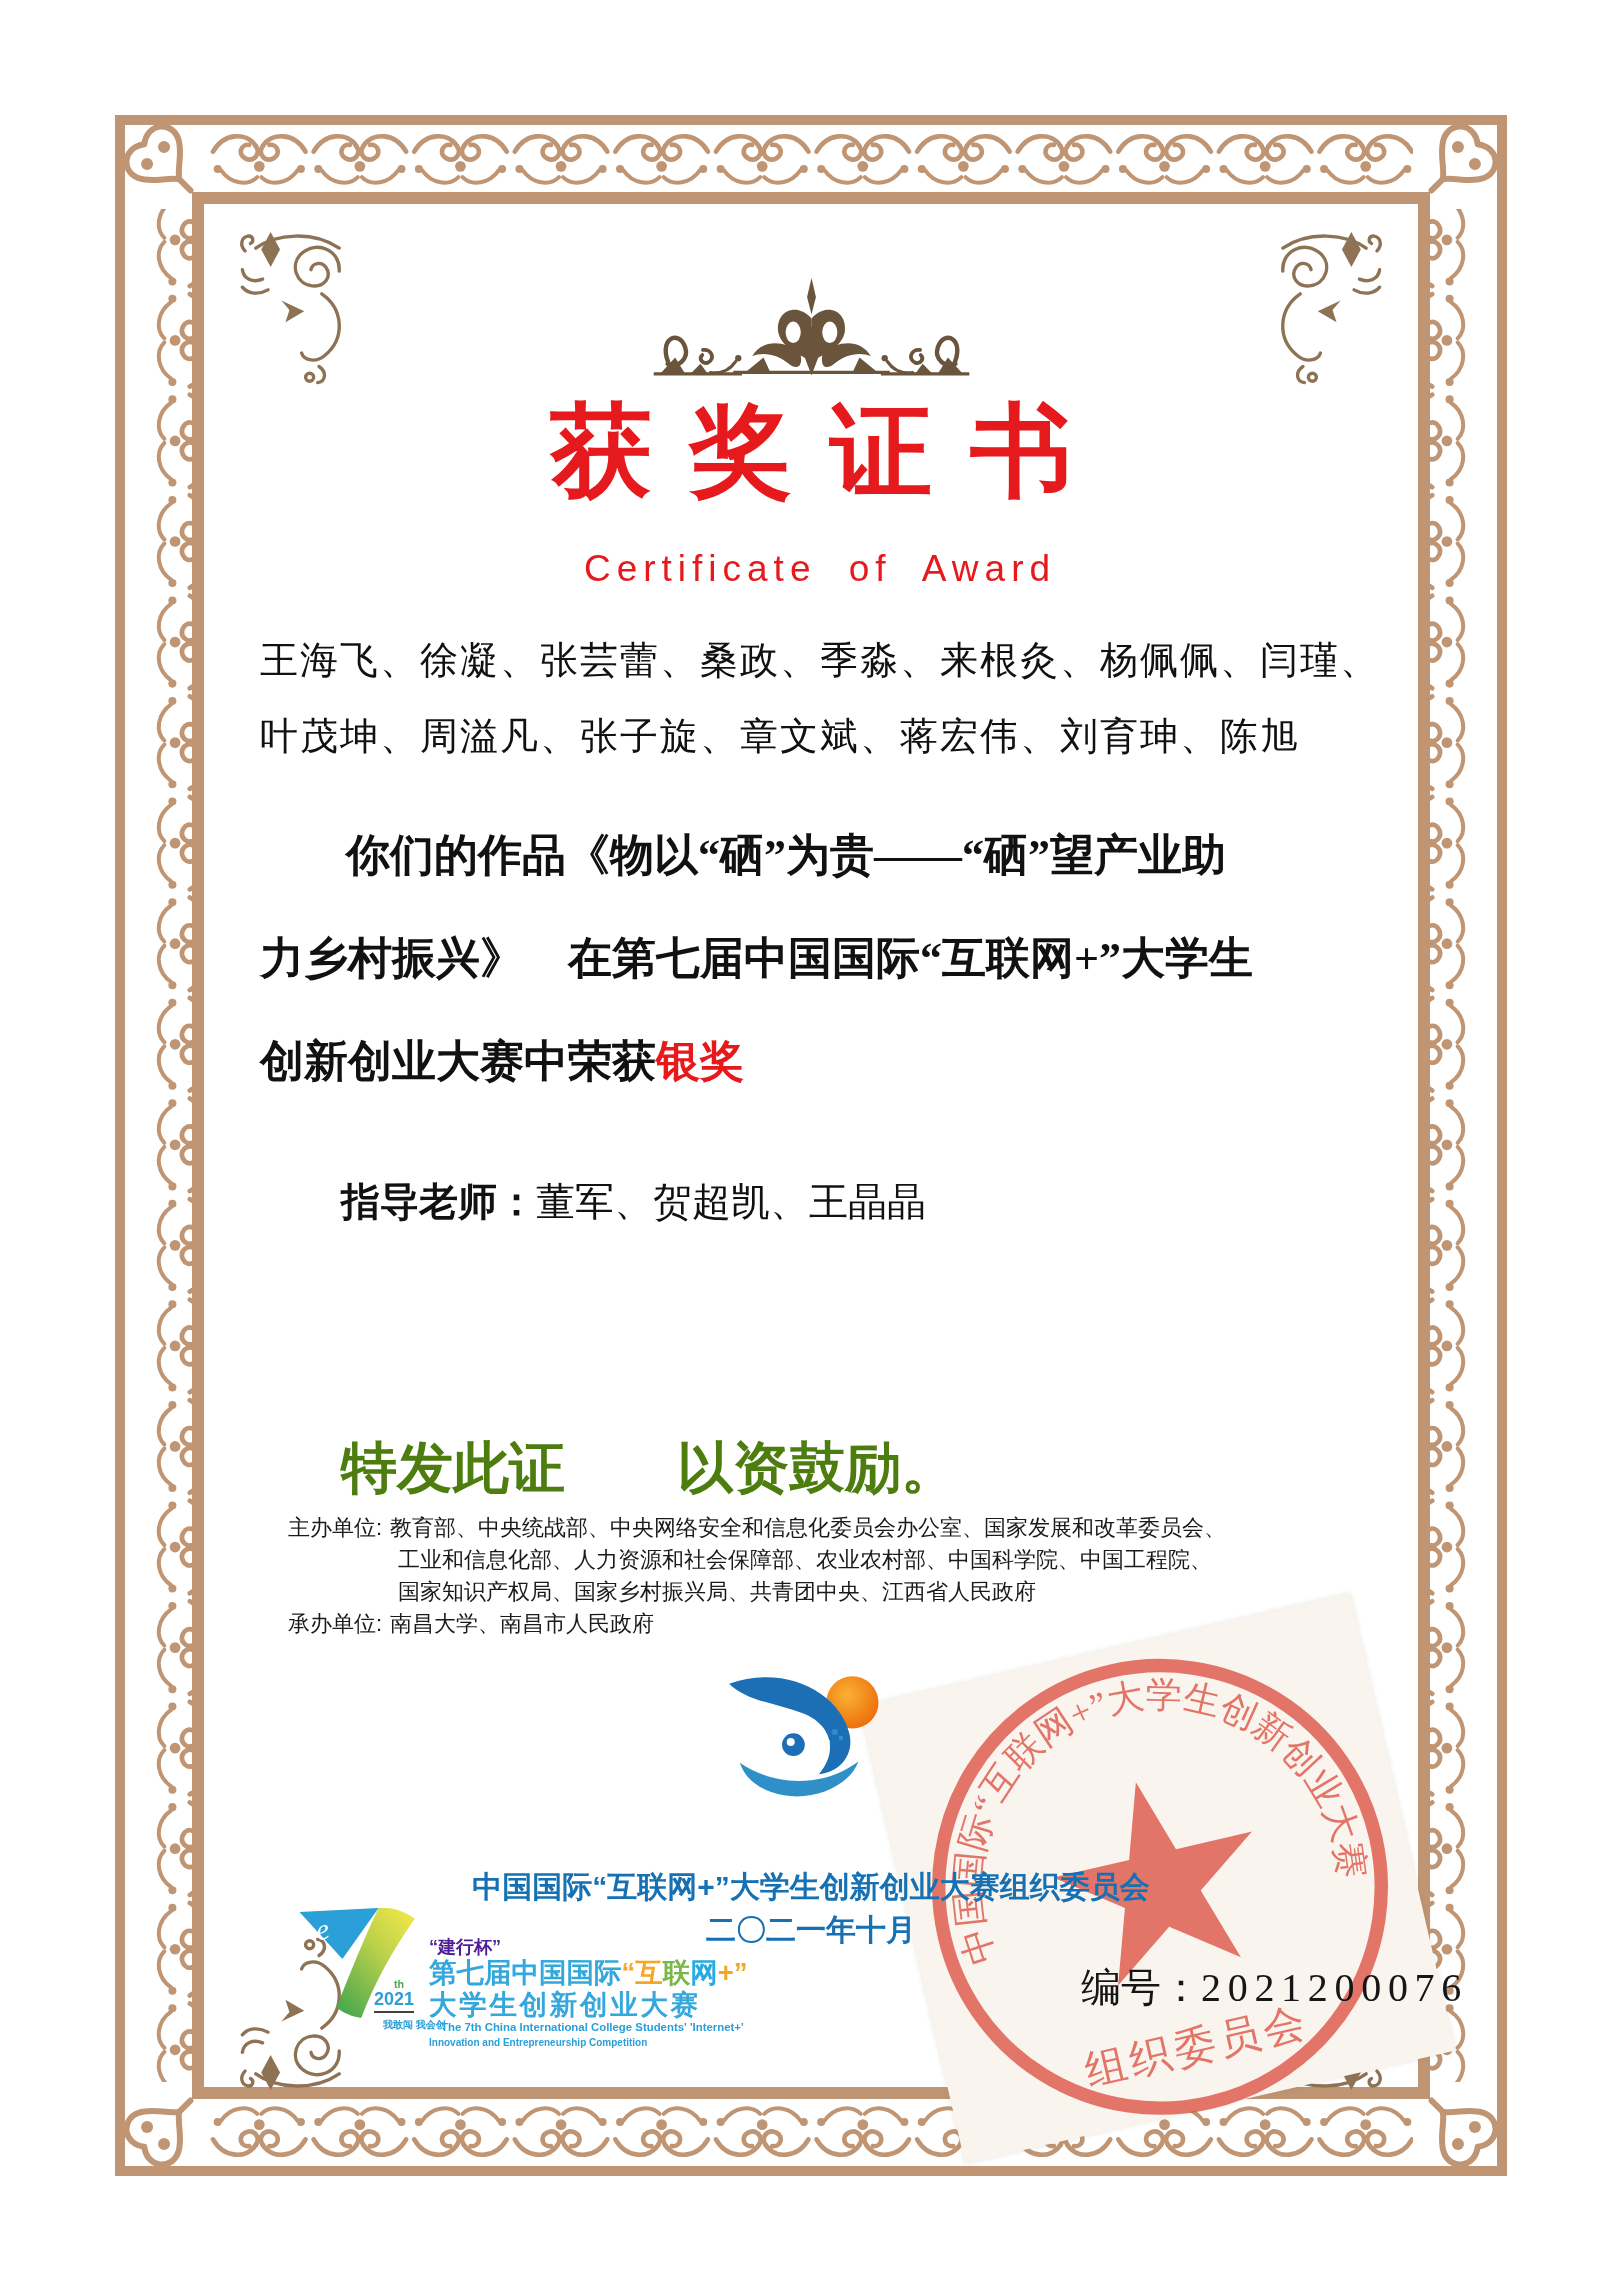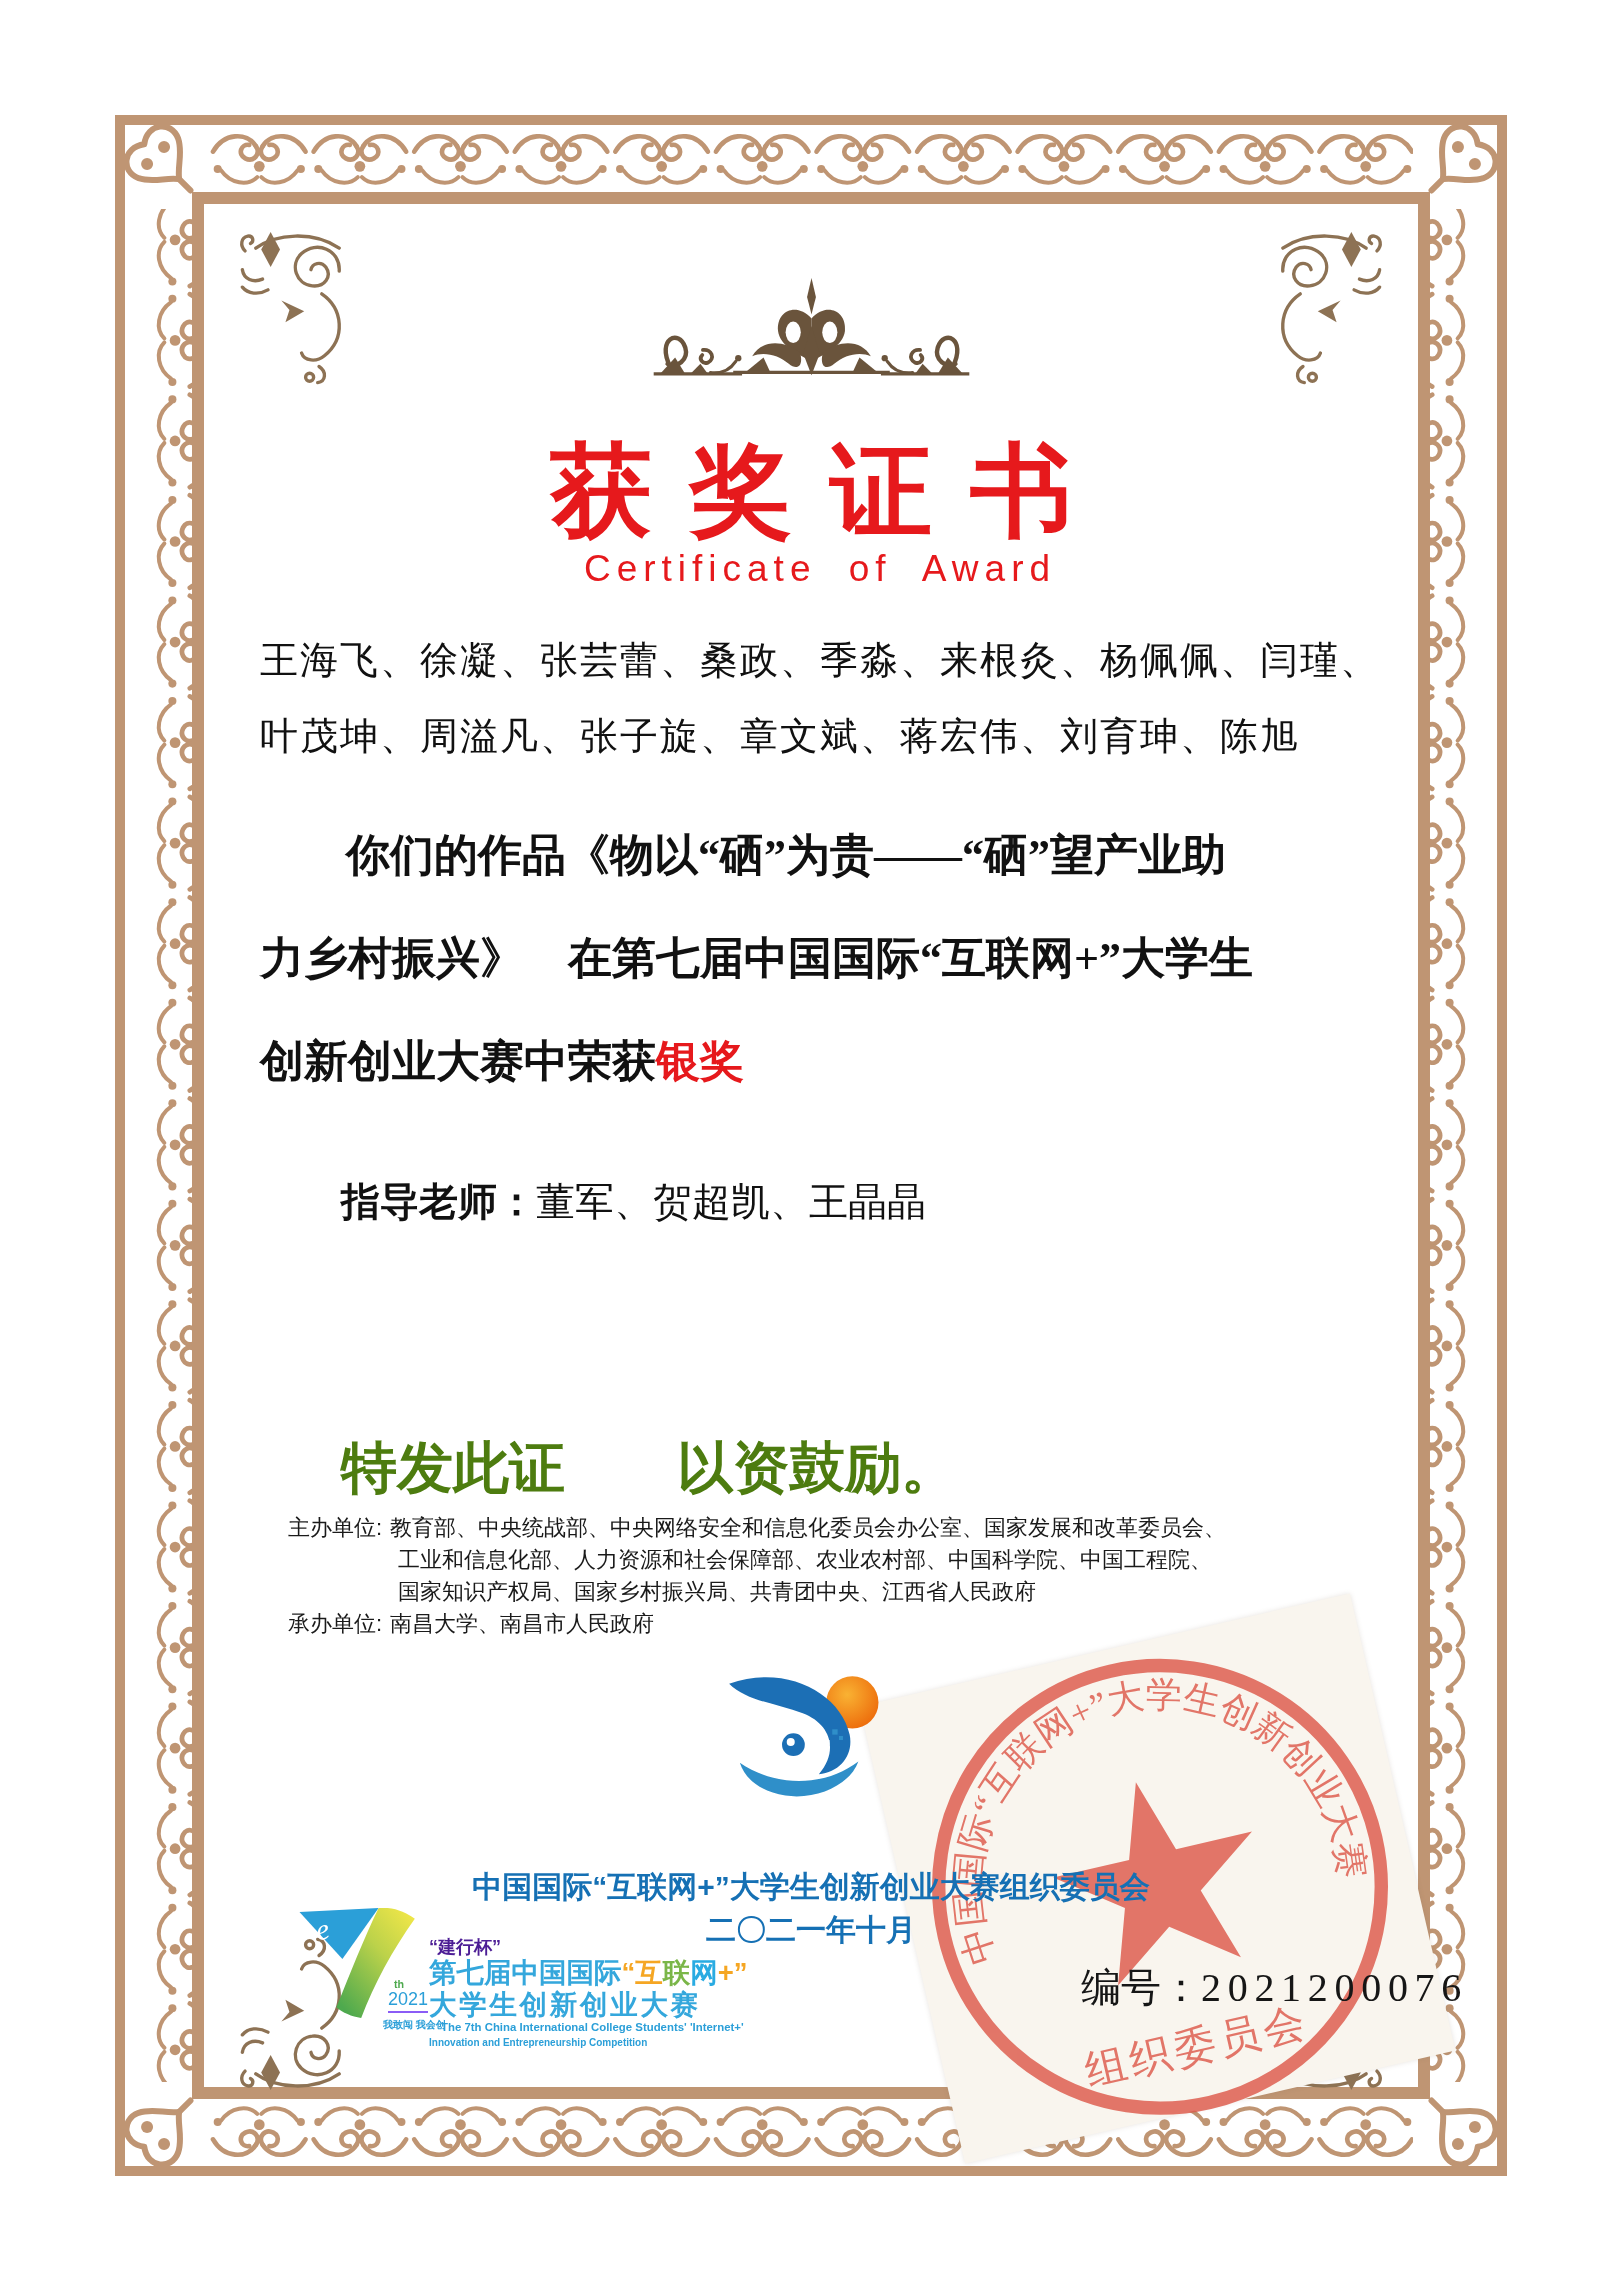--- a/index.html
+++ b/index.html
@@ -23,21 +23,21 @@
   .bc-br{right:125px;bottom:129px;transform:scale(-1,-1);}
   
   .flourish{position:absolute;width:151px;height:158px;}
   .fl-tl{left:220px;top:228px;}
   .fl-tr{right:220px;top:228px;transform:scaleX(-1);}
   .fl-bl{left:220px;bottom:201px;transform:scaleY(-1);}
   .fl-br{right:220px;bottom:201px;transform:scale(-1,-1);}
   
   .head-ornament{position:absolute;left:597px;top:278px;width:429px;height:101px;}
   
-  .title-cn{position:absolute;left:0;right:0;top:424px;text-align:center;
+  .title-cn{position:absolute;left:0;right:0;top:384px;text-align:center;
     font-size:102px;font-weight:bold;color:#e6191c;letter-spacing:38px;padding-left:38px;}
   .title-en{position:absolute;left:0;right:0;top:548px;text-align:center;
     font-family:"Liberation Sans","DejaVu Sans",sans-serif;
     font-size:37px;color:#e6191c;letter-spacing:6px;word-spacing:16px;padding-left:18px;}
   
   .names{position:absolute;left:260px;top:622px;width:1126px;font-size:38px;letter-spacing:2px;line-height:76px;color:#111;}
   
   .body-par{position:absolute;left:260px;top:804px;width:1126px;font-size:44px;font-weight:bold;line-height:103px;color:#111;}
   .body-line1{text-indent:86px;}
   .award{color:#e6191c;}
@@ -70,21 +70,21 @@
   .left-logo{position:absolute;left:295px;top:1903px;width:416px;height:147px;z-index:3;
     font-family:"Liberation Sans","DejaVu Sans",sans-serif;}
   .seven{position:absolute;left:3.4px;top:5.4px;width:121px;height:114px;}
   .cup{position:absolute;left:134px;top:32px;font-size:18px;font-weight:bold;color:#4c1d95;}
   .lg-line1{position:absolute;left:134px;top:52px;font-size:27.5px;font-weight:bold;color:#34a7dc;white-space:nowrap;}
   .np-q,.np-hu,.np-plus{color:#f5a623;} .np-lian{color:#7ab648;} .np-wang{color:#29abe2;}
   .lg-line2{position:absolute;left:134px;top:84px;font-size:27.5px;font-weight:bold;color:#34a7dc;letter-spacing:2.7px;white-space:nowrap;}
   .lg-en1{position:absolute;left:134px;top:118px;font-size:11.4px;font-weight:bold;color:#2b9fd8;white-space:nowrap;margin-left:12px;}
   .lg-en2{position:absolute;left:134px;top:134px;font-size:10px;font-weight:bold;color:#2b9fd8;white-space:nowrap;}
   .lg-th{position:absolute;left:99px;top:75px;font-size:10.7px;font-weight:bold;color:#4ea94e;}
-  .lg-year{position:absolute;left:93px;top:86px;font-size:18px;font-weight:normal;color:#2b9fd8;border-bottom:2px solid #8b5cf6;padding-bottom:1.3px;}
+  .lg-year{position:absolute;left:79px;top:86px;font-size:18px;font-weight:bold;color:#2b9fd8;border-bottom:2px solid #404040;padding-bottom:1.3px;}
   .lg-slogan{position:absolute;left:88px;top:115px;font-size:10px;font-weight:bold;color:#2b9fd8;white-space:nowrap;}
 </style>
 </head>
 <body>
 
 <div class="page">
 
   <div class="border-outer"></div>
   <div class="border-inner"></div>
 

